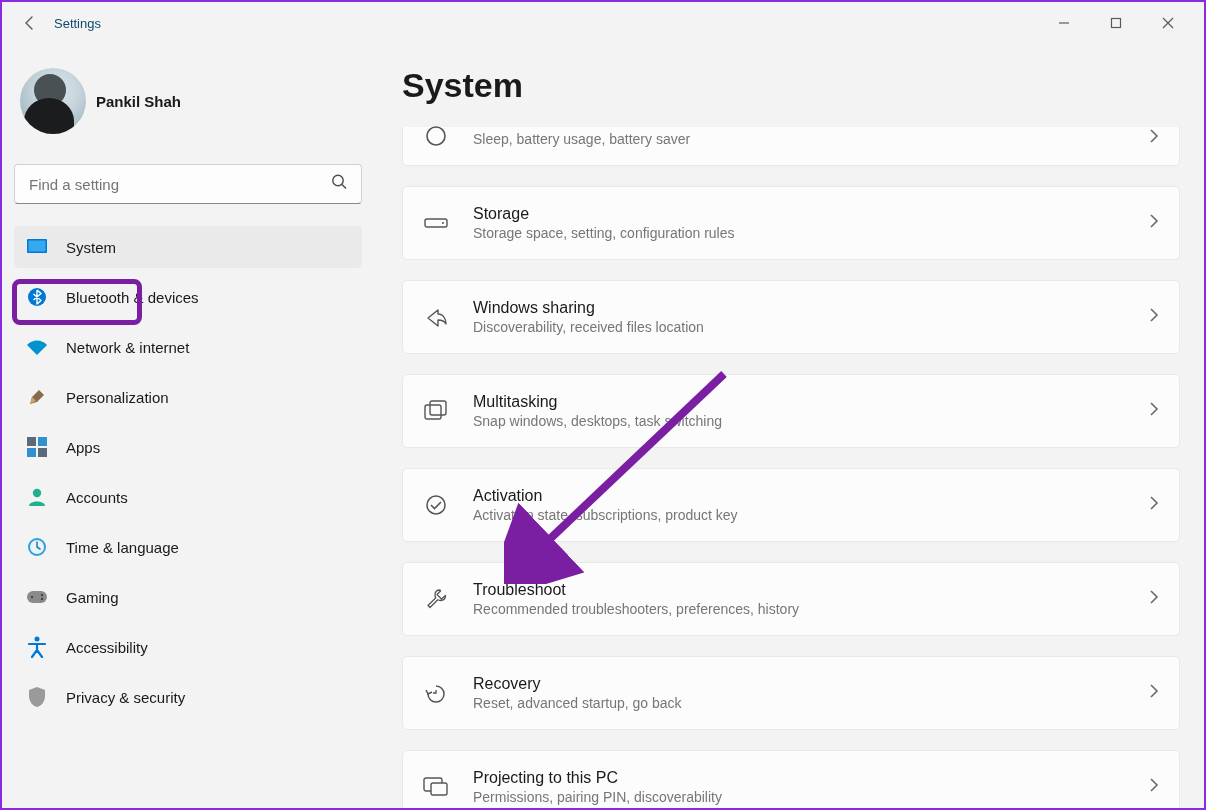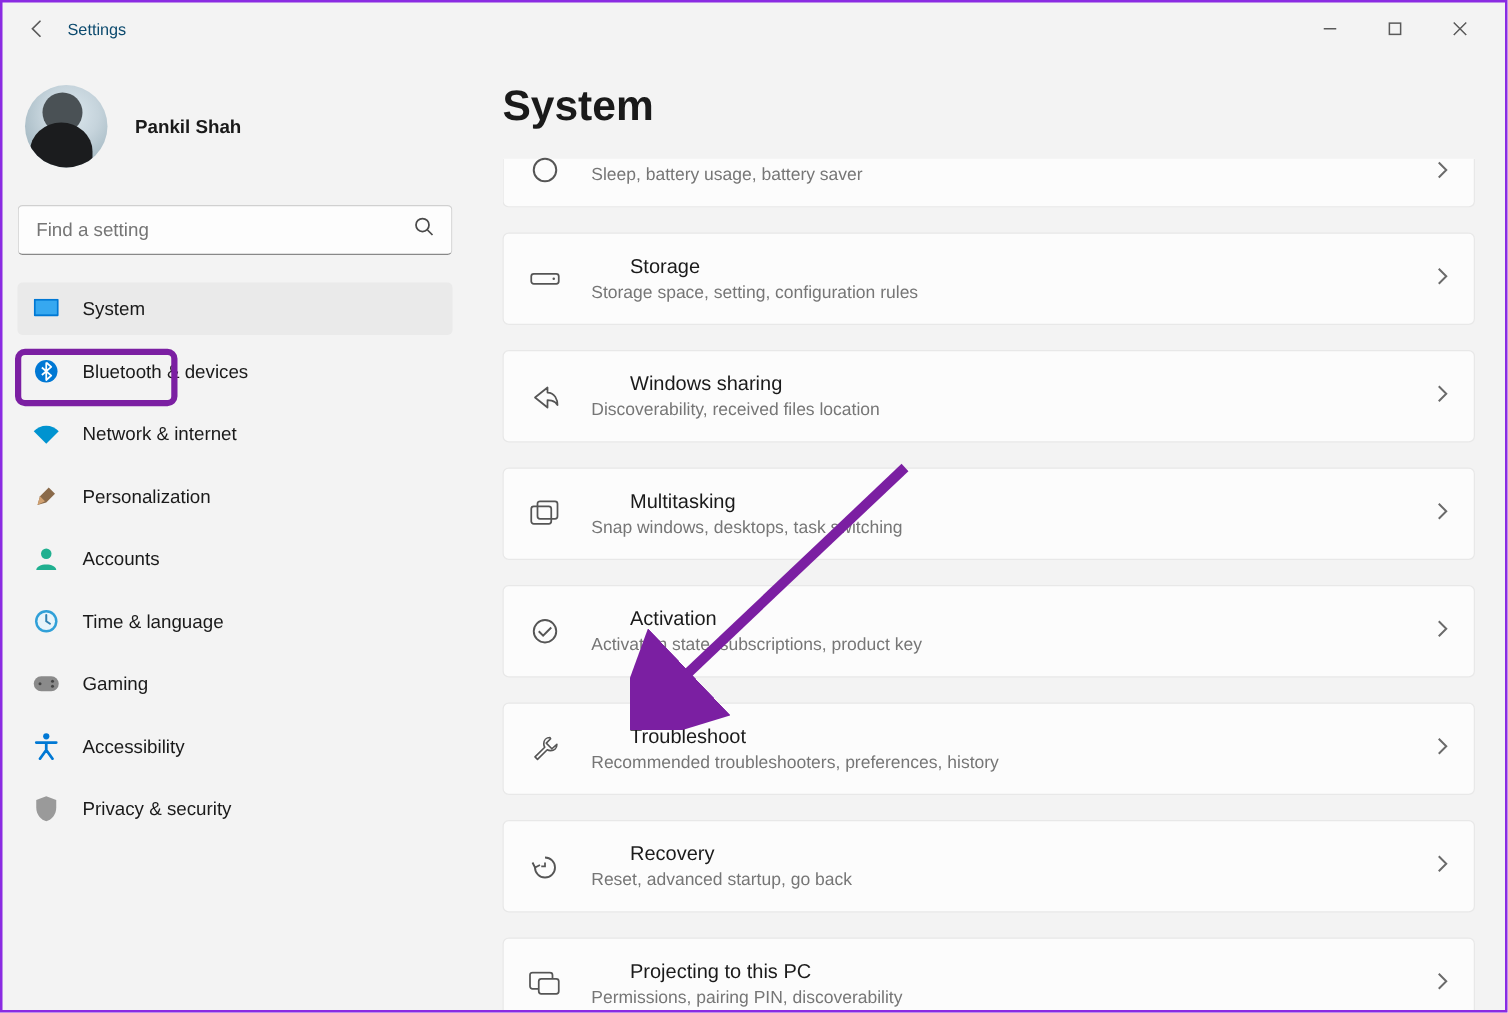--- a/index.html
+++ b/index.html
@@ -20,21 +20,21 @@
   .back-btn {
     width: 40px; height: 40px;
     display: flex; align-items: center; justify-content: center;
     color: #5a5a5a;
   }
   .app-title { font-size: 13px; color: #0c4a6e; margin-left: 4px; }
   .win-controls { margin-left: auto; display: flex; gap: 24px; padding-right: 14px; }
   .win-ctrl { width: 28px; height: 28px; display: flex; align-items: center; justify-content: center; color: #5a5a5a; }
   .layout { display: flex; height: calc(100% - 42px); }
   .sidebar { width: 372px; padding: 12px 12px 0 12px; }
-  .profile { display: flex; align-items: center; gap: 22px; padding: 12px 6px 24px 6px; }
+  .profile { display: flex; align-items: center; gap: 10px; padding: 12px 6px 24px 6px; }
   .avatar {
     width: 66px; height: 66px; border-radius: 50%;
     background: radial-gradient(circle at 55% 35%, #dbe7ee 0%, #c6d4dc 40%, #8fa7b2 100%);
     position: relative; overflow: hidden;
   }
   .avatar::before {
     content: ""; position: absolute; left: 14px; top: 6px;
     width: 32px; height: 32px; border-radius: 50%;
     background: #4a5155;
   }
@@ -89,21 +89,21 @@
   .card {
     background: #fcfcfc;
     border: 1px solid #e8e8e8;
     border-radius: 5px;
     padding: 18px 20px;
     display: flex; align-items: center; gap: 24px;
     cursor: pointer;
   }
   .card-icon { width: 26px; height: 26px; display:flex;align-items:center;justify-content:center;color:#555; }
   .card-text { flex: 1; }
-  .card-title { font-size: 16px; color: #1a1a1a; margin-left: 31px; }
+  .card-title { font-size: 16px; color: #1a1a1a; }
   .card-sub { font-size: 14px; color: #767676; margin-top: 2px; }
   .chev { color: #6a6a6a; }
   .partial-card {
     background: #fcfcfc; border: 1px solid #e8e8e8; border-radius: 0 0 5px 5px;
     padding: 0 20px 16px 20px; display:flex; align-items:center; gap:24px; cursor:pointer;
     border-top: none;
   }
   .partial-card .card-icon{ margin-top: -4px;}
   .arrow-annotation {
     position: absolute;
@@ -186,20 +186,31 @@
         <svg width="20" height="20">
             <path d="M3 17 L5 10 L12 3 L17 8 L10 15 Z" fill="#8a6a4a"></path>
             <path d="M3 17 L5 10 L9 14 Z" fill="#d0a070"></path>
           </svg>
       </span>
       <span>Personalization</span>
     </div>
     <div class="nav-item">
       <span class="nav-icon">
         <svg width="20" height="20">
+            <rect x="0" y="0" width="9" height="9" fill="#5a6a78"></rect>
+            <rect x="11" y="0" width="9" height="9" fill="#3090d0"></rect>
+            <rect x="0" y="11" width="9" height="9" fill="#3090d0"></rect>
+            <rect x="11" y="11" width="9" height="9" fill="#5a6a78"></rect>
+          </svg>
+      </span>
+      <span>Apps</span>
+    </div>
+    <div class="nav-item">
+      <span class="nav-icon">
+        <svg width="20" height="20">
             <circle cx="10" cy="6" r="4.2" fill="#20b090"></circle>
             <path d="M2 19 C2 13 18 13 18 19 Z" fill="#20b090"></path>
           </svg>
       </span>
       <span>Accounts</span>
     </div>
     <div class="nav-item">
       <span class="nav-icon">
         <svg width="20" height="20">
             <circle cx="10" cy="10" r="9" fill="#30a0d8"></circle>

